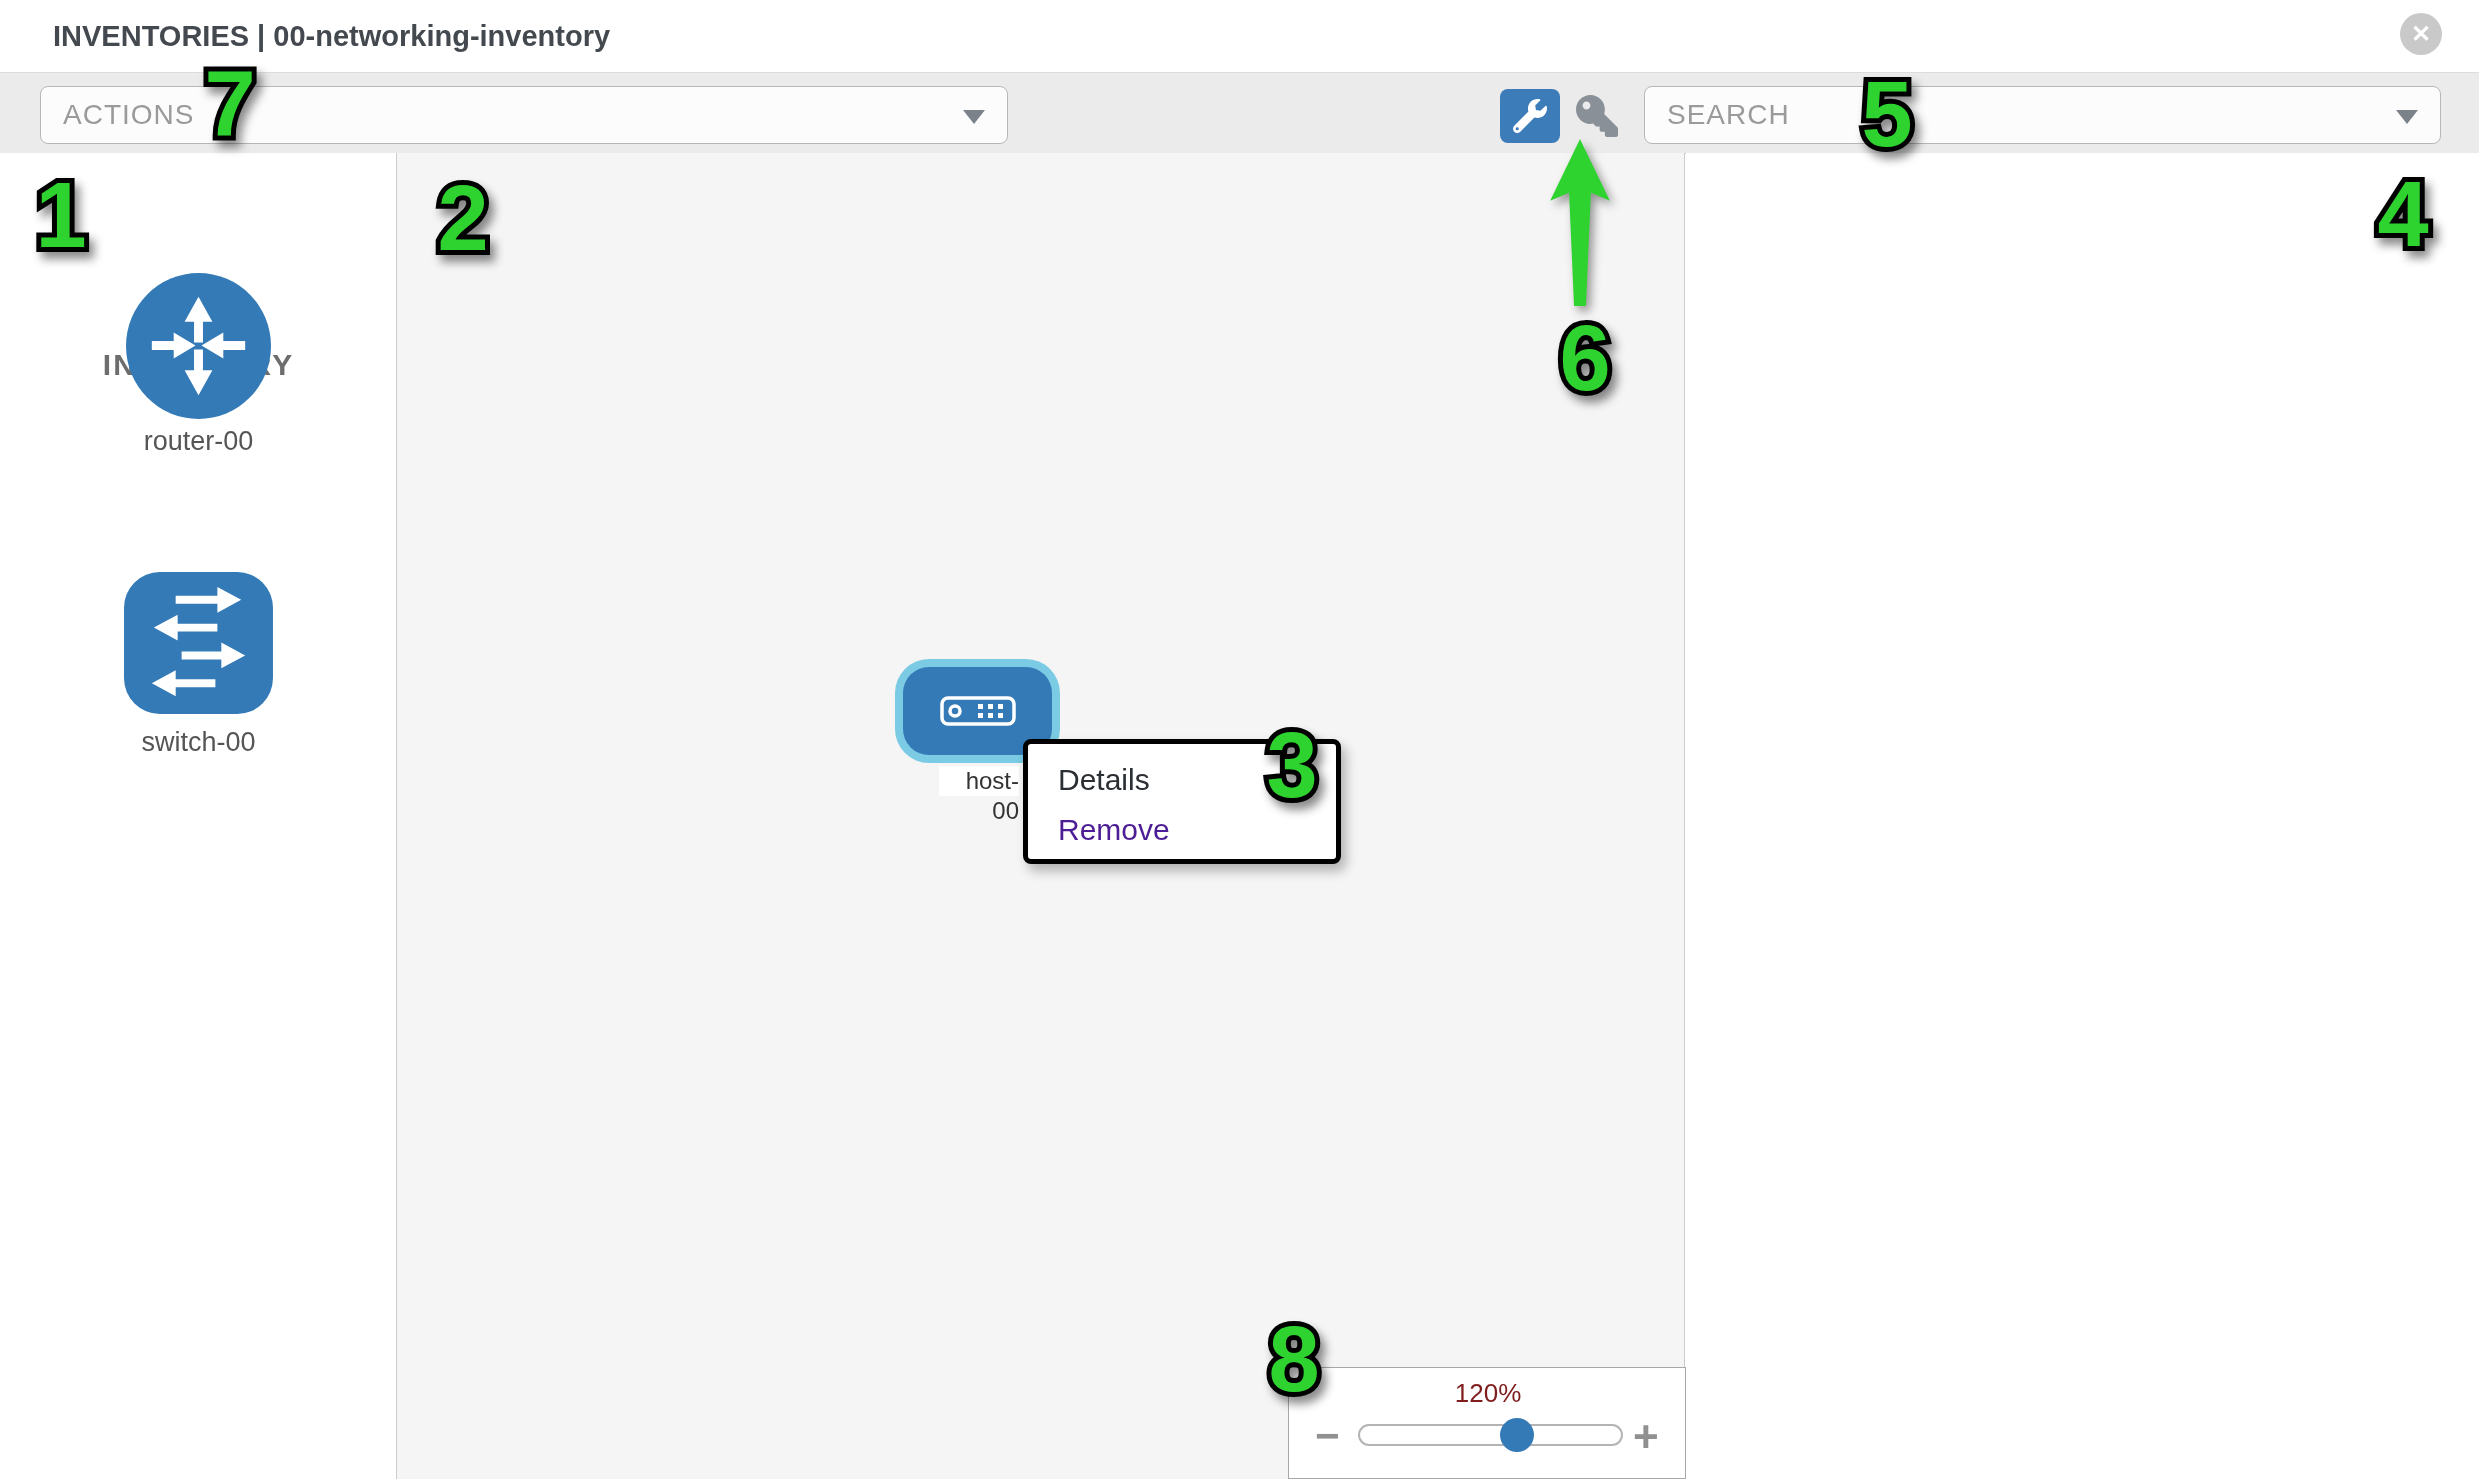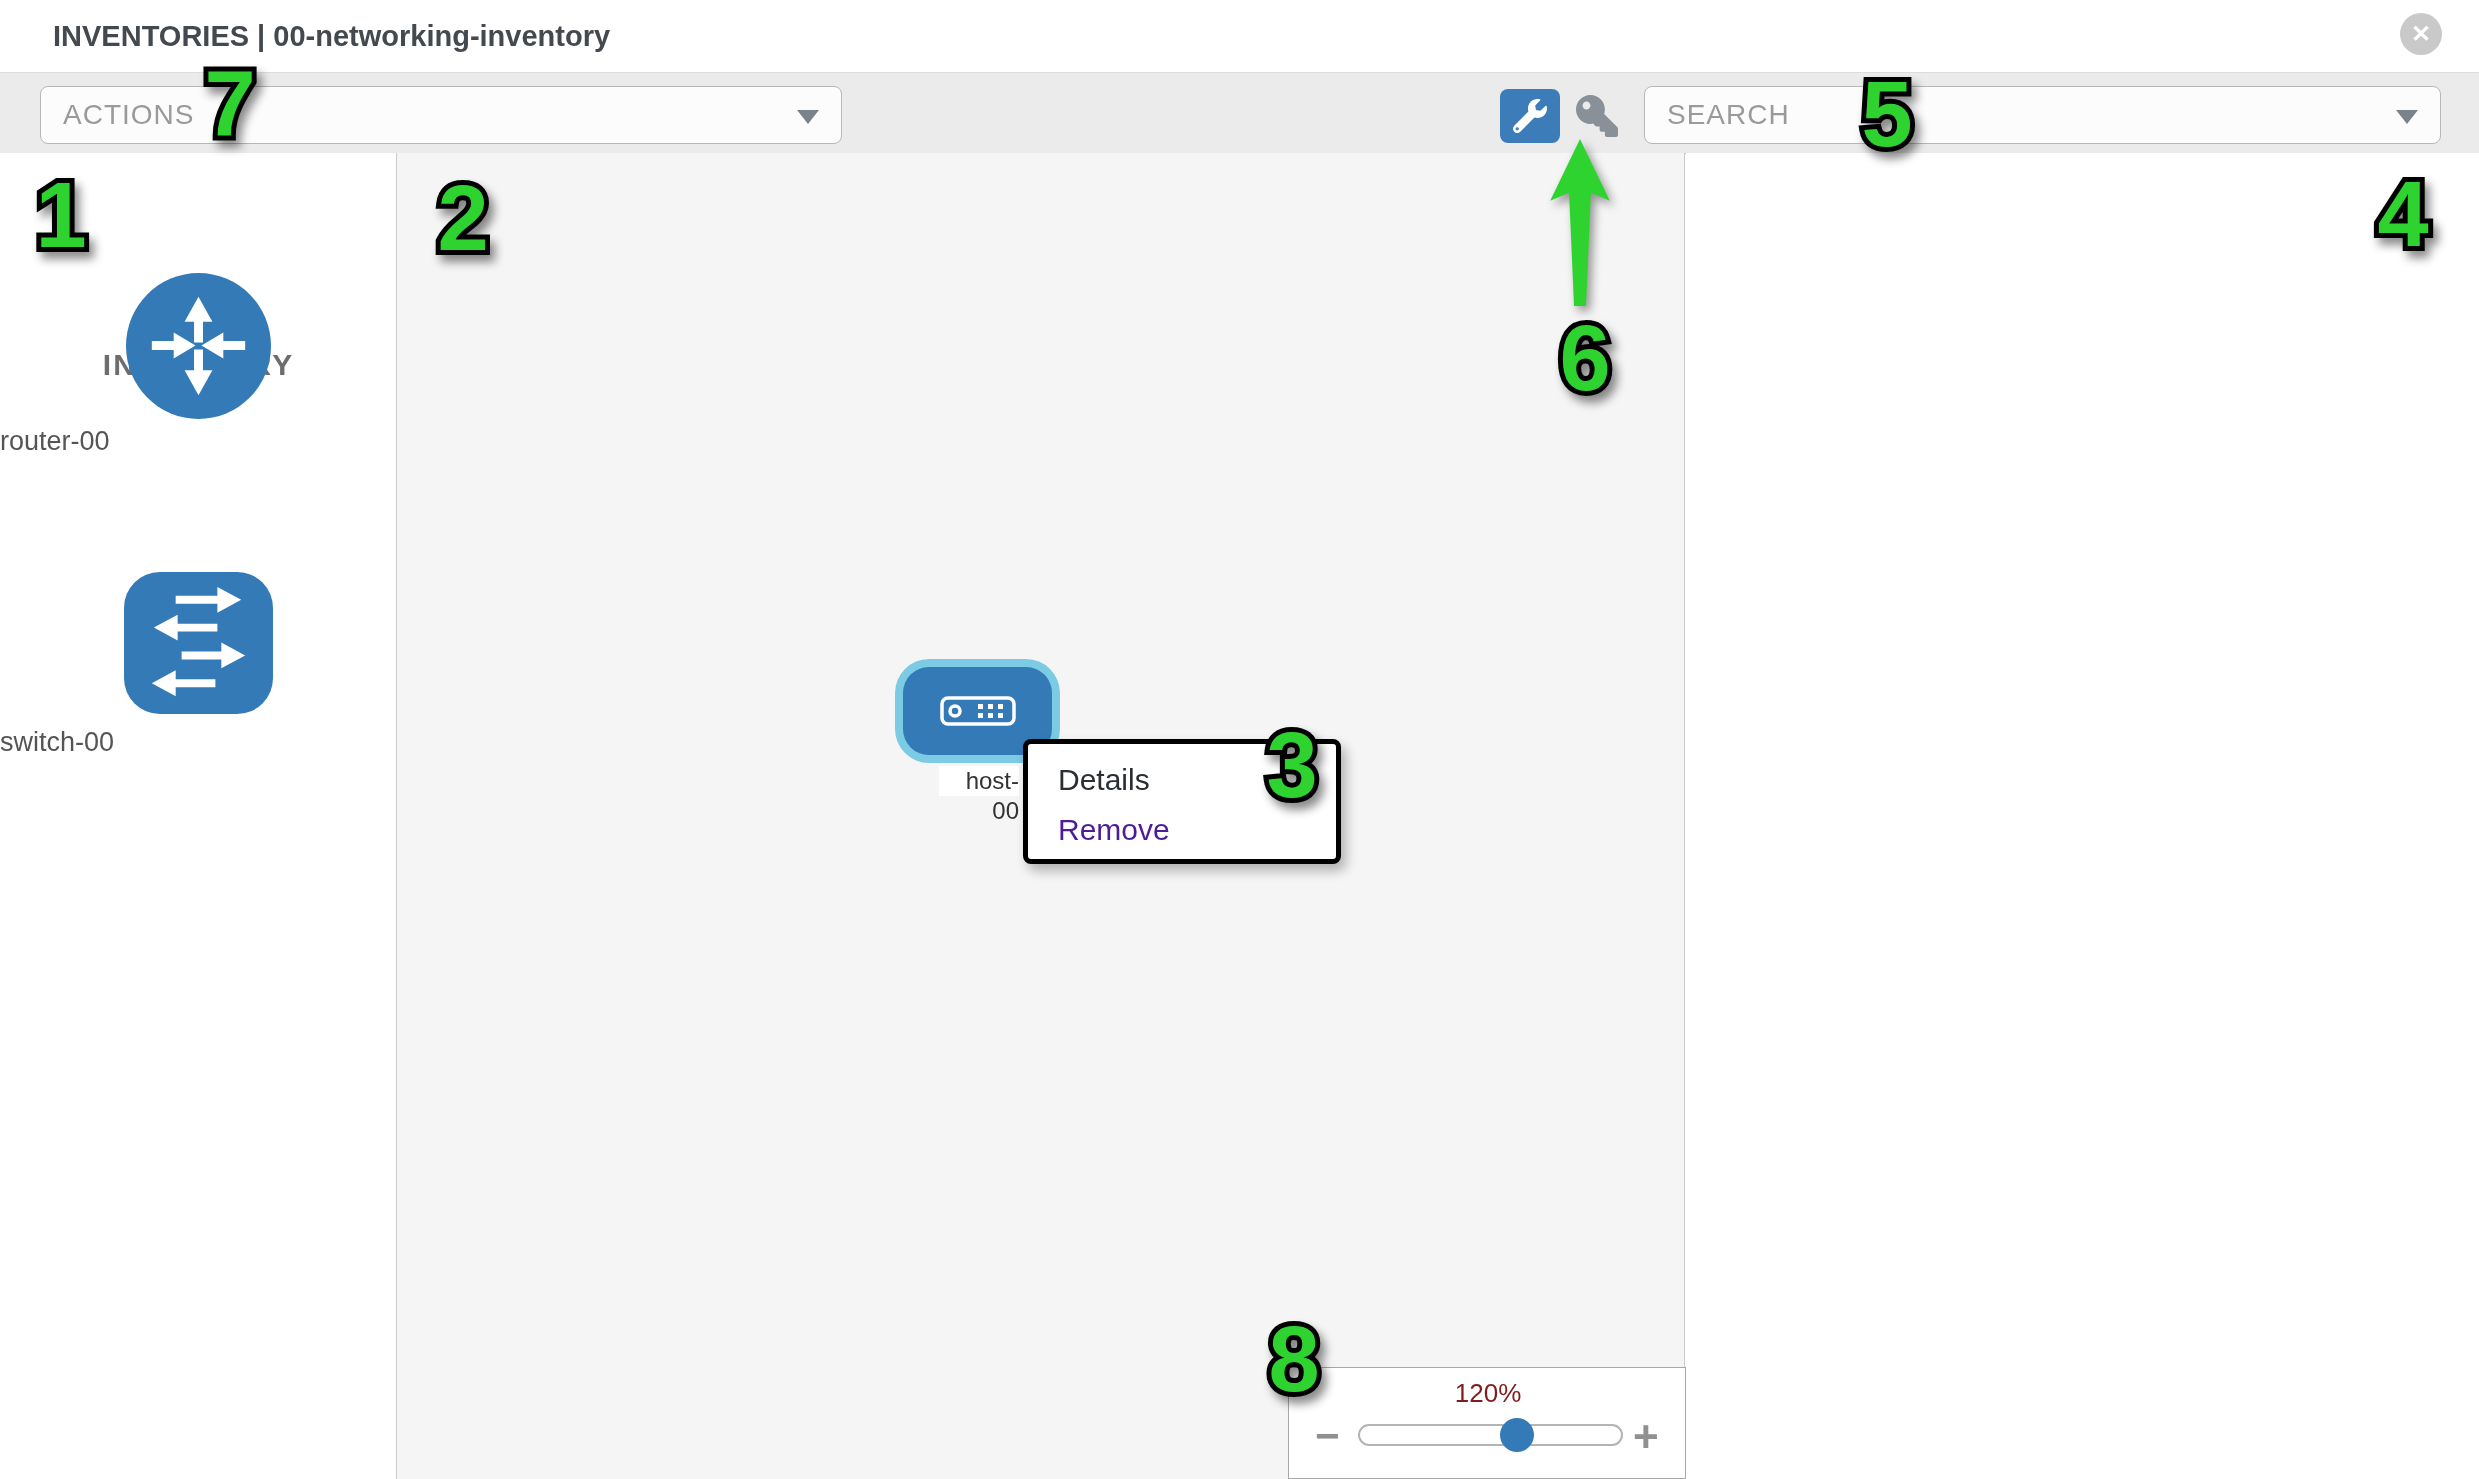--- a/index.html
+++ b/index.html
@@ -13,34 +13,34 @@
   .page-title { position:absolute; left:53px; top:0; line-height:72px; font-size:29px; font-weight:bold; color:#43494e; }
   .close-btn { position:absolute; left:2400px; top:13px; width:42px; height:42px; border-radius:50%;
     background:#c9c9c9; color:#fff; text-align:center; line-height:42px; font-size:24px; font-weight:bold; cursor:pointer; }
   
   .toolbar { position:absolute; left:0; top:72px; width:2480px; height:82px; background:#ebebeb;
     border-top:1px solid #dcdcdc; border-bottom:1px solid #c6c6c6; }
   .dropdown { position:absolute; height:58px; background:#fcfcfc; border:1px solid #b7b7b7; border-radius:8px; }
   .dropdown .ph { position:absolute; left:22px; top:0; line-height:56px; font-size:28px; color:#9a9a9a; letter-spacing:1px; }
   .caret { position:absolute; right:22px; top:23px; width:0; height:0;
     border-left:11px solid transparent; border-right:11px solid transparent; border-top:14px solid #7b828a; }
-  .actions-dd { left:40px; top:13px; width:802px; }
+  .actions-dd { left:40px; top:13px; width:968px; }
   .search-dd { left:1644px; top:13px; width:797px;text-decoration:underline; }
   .wrench-btn { position:absolute; left:1500px; top:16px; width:60px; height:54px; background:#3c7cb8; border-radius:8px; cursor:pointer; }
   .wrench-btn svg { position:absolute; left:13px; top:10px; }
   .key-btn { position:absolute; left:1576px; top:22px; width:46px; height:42px; cursor:pointer; }
   
   .sidebar { position:absolute; left:0; top:153px; width:397px; height:1326px; background:#fff; border-right:1px solid #cccccc; }
   .canvas { position:absolute; left:397px; top:153px; width:1288px; height:1326px; background:#f5f5f6; border-right:1px solid #cccccc; }
   .details { position:absolute; left:1686px; top:153px; width:794px; height:1326px; background:#fff; }
   
   .inv-title { position:absolute; left:0; top:195px; width:397px; text-align:center;
     font-size:30px; font-weight:bold; color:#6d6d6d; letter-spacing:2px; }
   .device { position:absolute; cursor:pointer; }
-  .device-label { position:absolute; width:397px; text-align:left; font-size:27px; color:#555; }
+  .device-label { position:absolute; width:397px; text-align:center; font-size:27px; color:#555; }
   
   .node { position:absolute; left:903px; top:667px; width:149px; height:88px; background:#337ab7;
     border-radius:26px; box-shadow:0 0 0 8px rgba(91,192,222,.8); cursor:pointer; z-index:10; }
   .node svg { position:absolute; left:37px; top:29px; }
   .node-label { position:absolute; left:939px; top:766px; width:80px; height:30px; background:#fff;
     text-align:right; line-height:30px; font-size:24px; color:#333; z-index:11; }
   
   .ctx-menu { position:absolute; left:1023px; top:739px; width:318px; height:125px; background:#fff;
     border:5px solid #000000; border-radius:8px; box-shadow:5px 7px 12px rgba(0,0,0,.28); z-index:40; }
   .ctx-item { position:absolute; left:30px; height:48px; line-height:48px; font-size:30px; cursor:pointer; }

